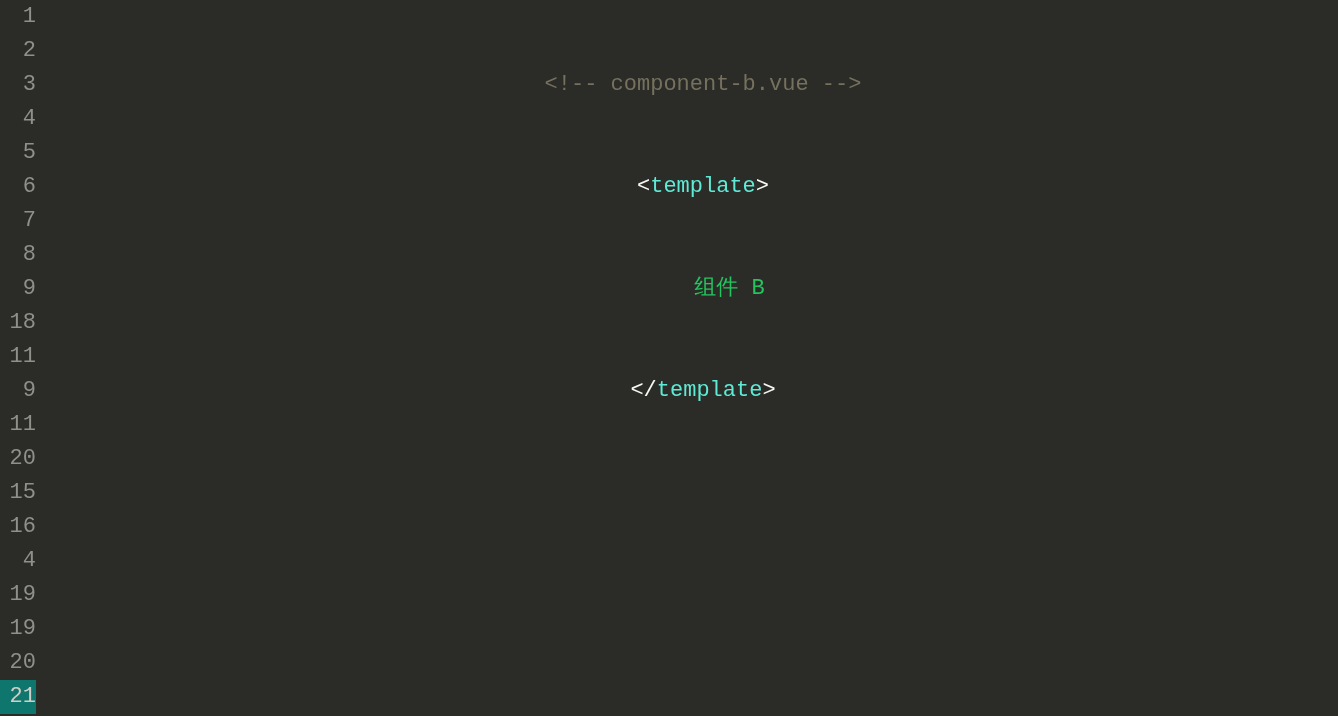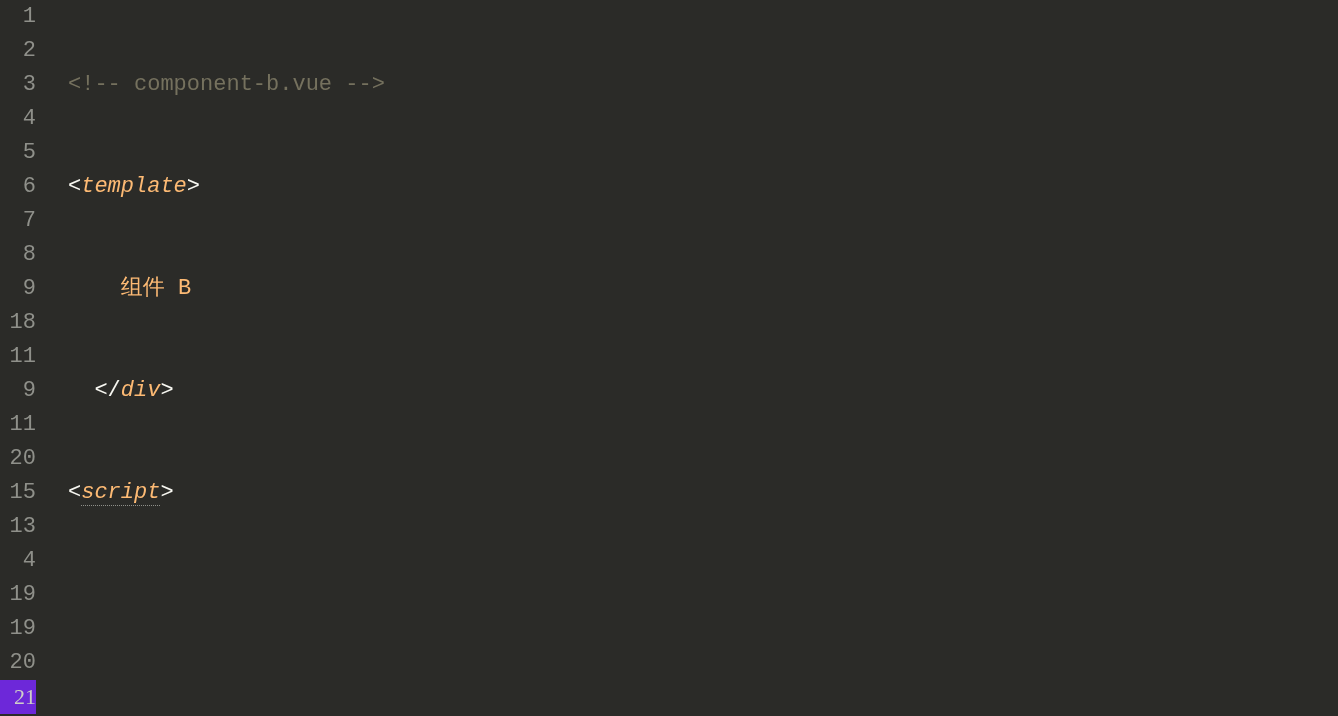--- a/index.html
+++ b/index.html
@@ -19,32 +19,32 @@
   }
   .gutter {
     width: 48px;
     text-align: right;
     padding-right: 12px;
     color: #8f908a;
     user-select: none;
     background: #2b2b28;
   }
   .gutter .ln { height: 34px; }
-  .gutter .ln.active { background: #6d28d9; color: #cfcfc8; font-family: Liberation Serif, serif; }
+  .gutter .ln.active { background: #0f766e; color: #cfcfc8; }
   .code {
     flex: 1;
     padding-left: 20px;
     white-space: pre;
     position: relative;
   }
-  .line { height: 34px; }
+  .line { height: 34px; text-align: center; }
   .c-comment { color: #75715e; }
   .c-angle   { color: #f8f8f2; }
-  .c-tag     { color: #fdba74; font-style: italic; }
-  .c-text    { color: #fdba74; }
+  .c-tag     { color: #5eead4; }
+  .c-text    { color: #22c55e; }
   .dotted { border-bottom: 1px dotted #8f908a; }
 </style>
 </head>
 <body>
 
 <div class="editor">
   <div class="gutter">
     <div class="ln">1</div>
     <div class="ln">2</div>
     <div class="ln">3</div>
@@ -53,34 +53,33 @@
     <div class="ln">6</div>
     <div class="ln">7</div>
     <div class="ln">8</div>
     <div class="ln">9</div>
     <div class="ln">18</div>
     <div class="ln">11</div>
     <div class="ln">9</div>
     <div class="ln">11</div>
     <div class="ln">20</div>
     <div class="ln">15</div>
-    <div class="ln">13</div>
+    <div class="ln">16</div>
     <div class="ln">4</div>
     <div class="ln">19</div>
     <div class="ln">19</div>
     <div class="ln">20</div>
     <div class="ln active">21</div>
   </div>
 
   <div class="code">
     <div class="line"><span class="c-comment">&lt;!-- component-b.vue --&gt;</span></div>
     <div class="line"><span class="c-angle">&lt;</span><span class="c-tag">template</span><span class="c-angle">&gt;</span></div>
     <div class="line">    <span class="c-text">组件 B</span></div>
-    <div class="line">  <span class="c-angle">&lt;/</span><span class="c-tag">div</span><span class="c-angle">&gt;</span></div>
-    <div class="line"><span class="c-angle">&lt;</span><span class="c-tag dotted">script</span><span class="c-angle">&gt;</span></div>
+    <div class="line"><span class="c-angle">&lt;/</span><span class="c-tag">template</span><span class="c-angle">&gt;</span></div>
     
     
     
     
     
     
     
     
     
     

